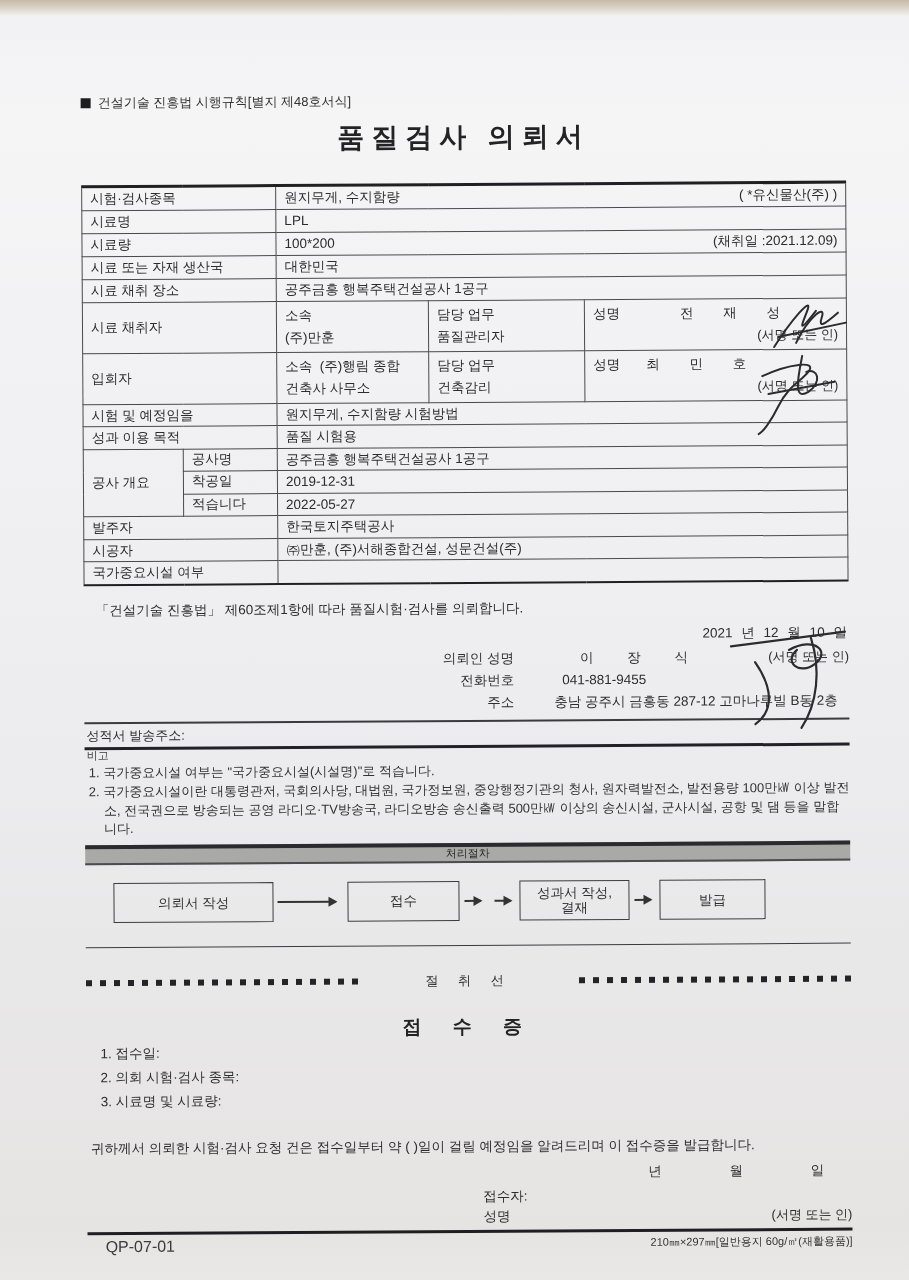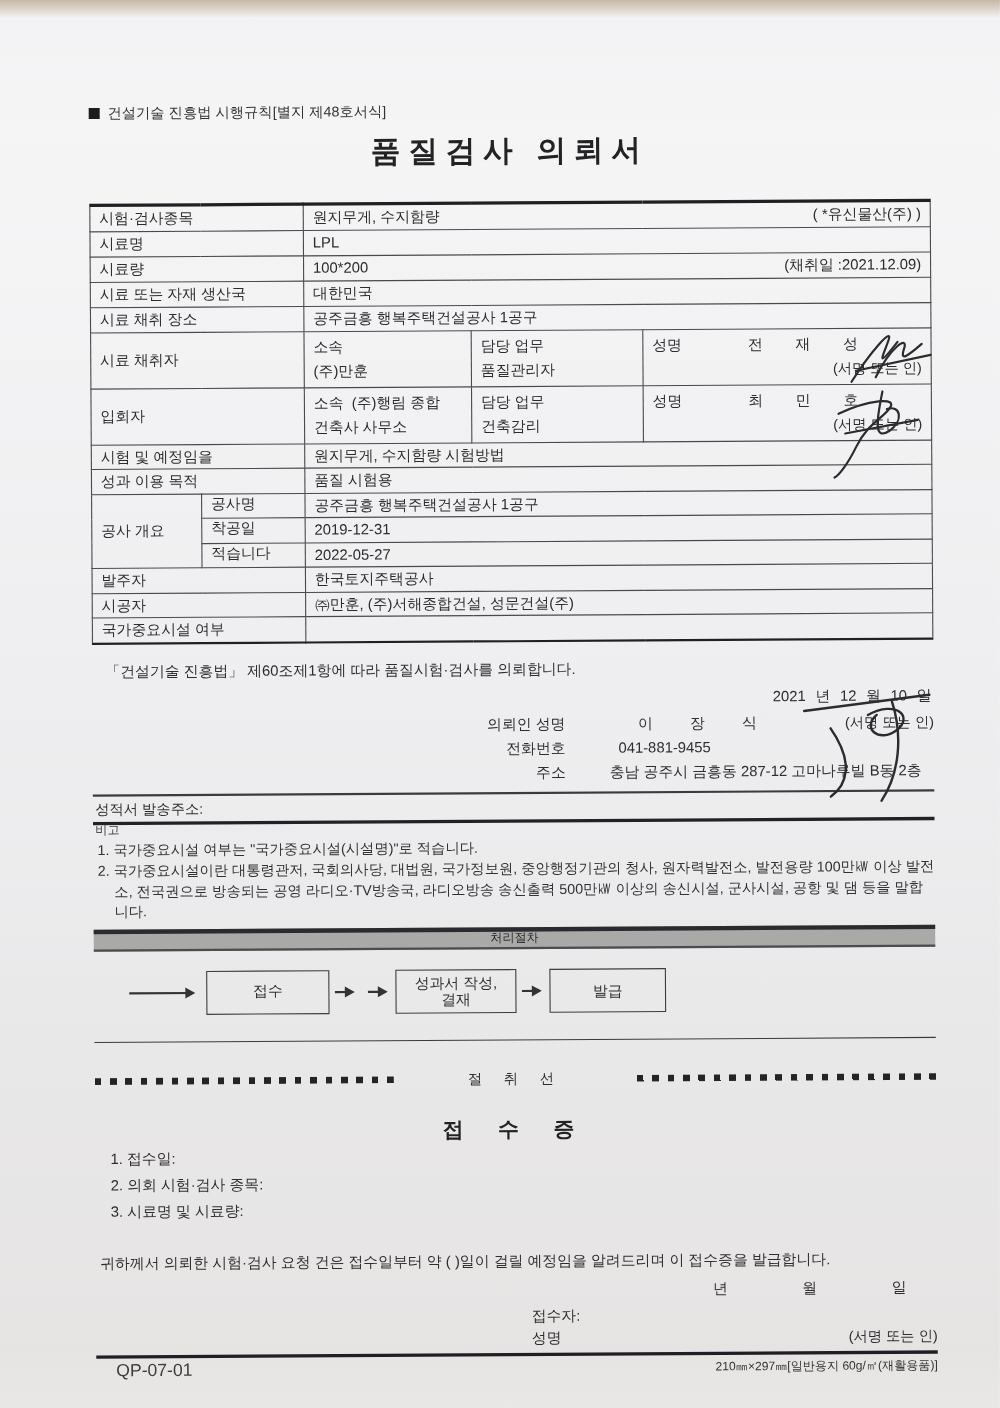--- a/index.html
+++ b/index.html
@@ -199,21 +199,21 @@
       <td>
         <div class="twoline" style="height:40px;">
           <span>담당 업무</span>
           <span>건축감리</span>
         </div>
       </td>
       <td class="nm-cell">
         <div class="twoline" style="height:40px;">
           <div class="nm-top">
             <span class="nm-l">성명</span>
-            <span class="nm-name" style="margin-left:34px;">최 민 호</span>
+            <span class="nm-name" style="">최 민 호</span>
           </div>
           <div class="nm-sign">(서명 또는 인)</div>
         </div>
         <svg class="sig-svg sig2" width="104" height="86" viewBox="0 0 104 86">
           <g fill="none" stroke="#2b2b30" stroke-width="2" stroke-linecap="round">
             <path d="M16,26 C42,14 72,10 62,22 C54,32 42,36 32,56 C24,72 16,82 12,84"></path>
             <path d="M56,6 C52,26 46,52 62,42 C76,32 72,18 60,22"></path>
             <path d="M22,44 L88,32"></path>
           </g>
         </svg>
@@ -284,20 +284,21 @@
 
   <div class="rule-thin"></div>
   <div class="send-addr">성적서 발송주소:</div>
   <div class="rule-heavy"></div>
   <div class="bigo">비고</div>
   <div class="note">1. 국가중요시설 여부는 "국가중요시설(시설명)"로 적습니다.</div>
   <div class="note">2. 국가중요시설이란 대통령관저, 국회의사당, 대법원, 국가정보원, 중앙행정기관의 청사, 원자력발전소, 발전용량 100만㎾ 이상 발전소, 전국권으로 방송되는 공영 라디오·TV방송국, 라디오방송 송신출력 500만㎾ 이상의 송신시설, 군사시설, 공항 및 댐 등을 말합니다.</div>
 
   <div class="proc-bar">처리절차</div>
   <div class="flow">
+    <div class="fbox b1">의뢰서 작성</div>
     <div class="arr a-long"></div>
     <div class="fbox b2">접수</div>
     <div class="arr a-s"></div>
     <div class="arr a-s"></div>
     <div class="fbox b4">
       <div>
         <div>성과서 작성,</div>
         <div>결재</div>
       </div>
     </div>

